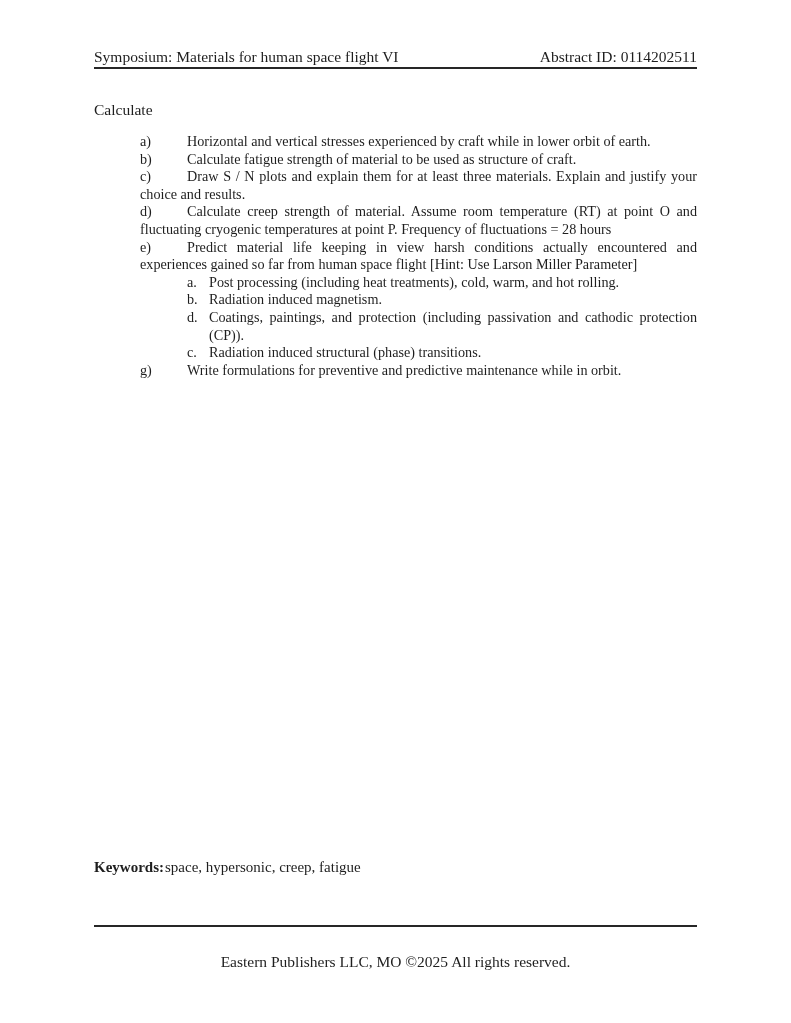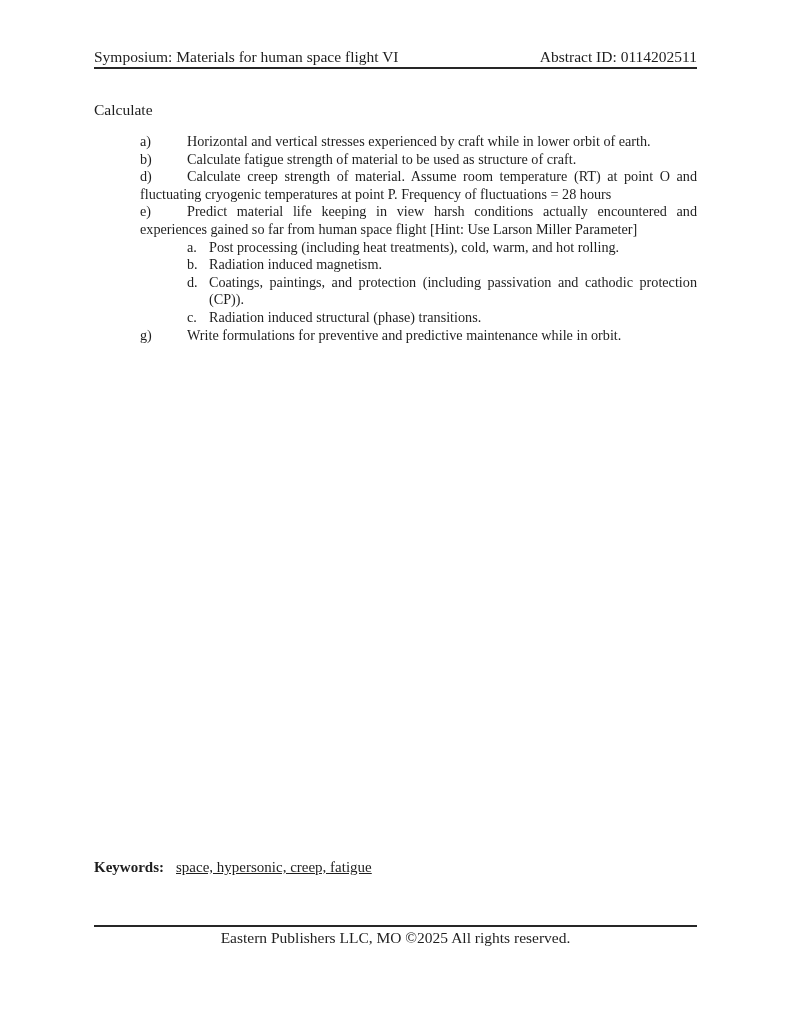--- a/index.html
+++ b/index.html
@@ -75,33 +75,33 @@
   
   .keywords {
     position: absolute;
     left: 94px;
     top: 858px;
     width: 603px;
     font-size: 15px;
     line-height: 19px;
   }
   .kw-label { font-weight: bold; }
-  .kw-value { margin-left: 12px; text-decoration: underline; }
+  .kw-value { margin-left: 1px; }
   
   .footer-rule {
     position: absolute;
     left: 94px;
     top: 925px;
     width: 603px;
     border-top: 2px solid var(--rule);
   }
   .footer-text {
     position: absolute;
     left: 94px;
-    top: 928px;
+    top: 952px;
     width: 603px;
     text-align: center;
     font-size: 15.5px;
     line-height: 19px;
   }
 </style>
 </head>
 <body>
 
 <div class="page">
@@ -109,20 +109,21 @@
   <div class="header">
     <span>Symposium: Materials for human space flight VI</span>
     <span>Abstract ID: 0114202511</span>
   </div>
 
   <div class="body-block">
     <div class="intro">Calculate</div>
     <div class="task-list">
         <div class="item"><span class="ilabel">a)</span><span>Horizontal and vertical stresses experienced by craft while in lower orbit of earth.</span></div>
         <div class="item"><span class="ilabel">b)</span><span>Calculate fatigue strength of material to be used as structure of craft.</span></div>
+        <div class="item"><span class="ilabel">c)</span><span>Draw S / N plots and explain them for at least three materials. Explain and justify your choice and results.</span></div>
         <div class="item"><span class="ilabel">d)</span><span>Calculate creep strength of material. Assume room temperature (RT) at point O and fluctuating cryogenic temperatures at point P. Frequency of fluctuations = 28 hours</span></div>
         <div class="item"><span class="ilabel">e)</span><span>Predict material life keeping in view harsh conditions actually encountered and experiences gained so far from human space flight [Hint: Use Larson Miller Parameter]</span></div>
         <div class="subitem"><span class="slabel">a.</span><span>Post processing (including heat treatments), cold, warm, and hot rolling.</span></div>
         <div class="subitem"><span class="slabel">b.</span><span>Radiation induced magnetism.</span></div>
         <div class="subitem"><span class="slabel">d.</span><span>Coatings, paintings, and protection (including passivation and cathodic protection (CP)).</span></div>
         <div class="subitem"><span class="slabel">c.</span><span>Radiation induced structural (phase) transitions.</span></div>
         <div class="item"><span class="ilabel">g)</span><span>Write formulations for preventive and predictive maintenance while in orbit.</span></div>
       </div>
   </div>
 

